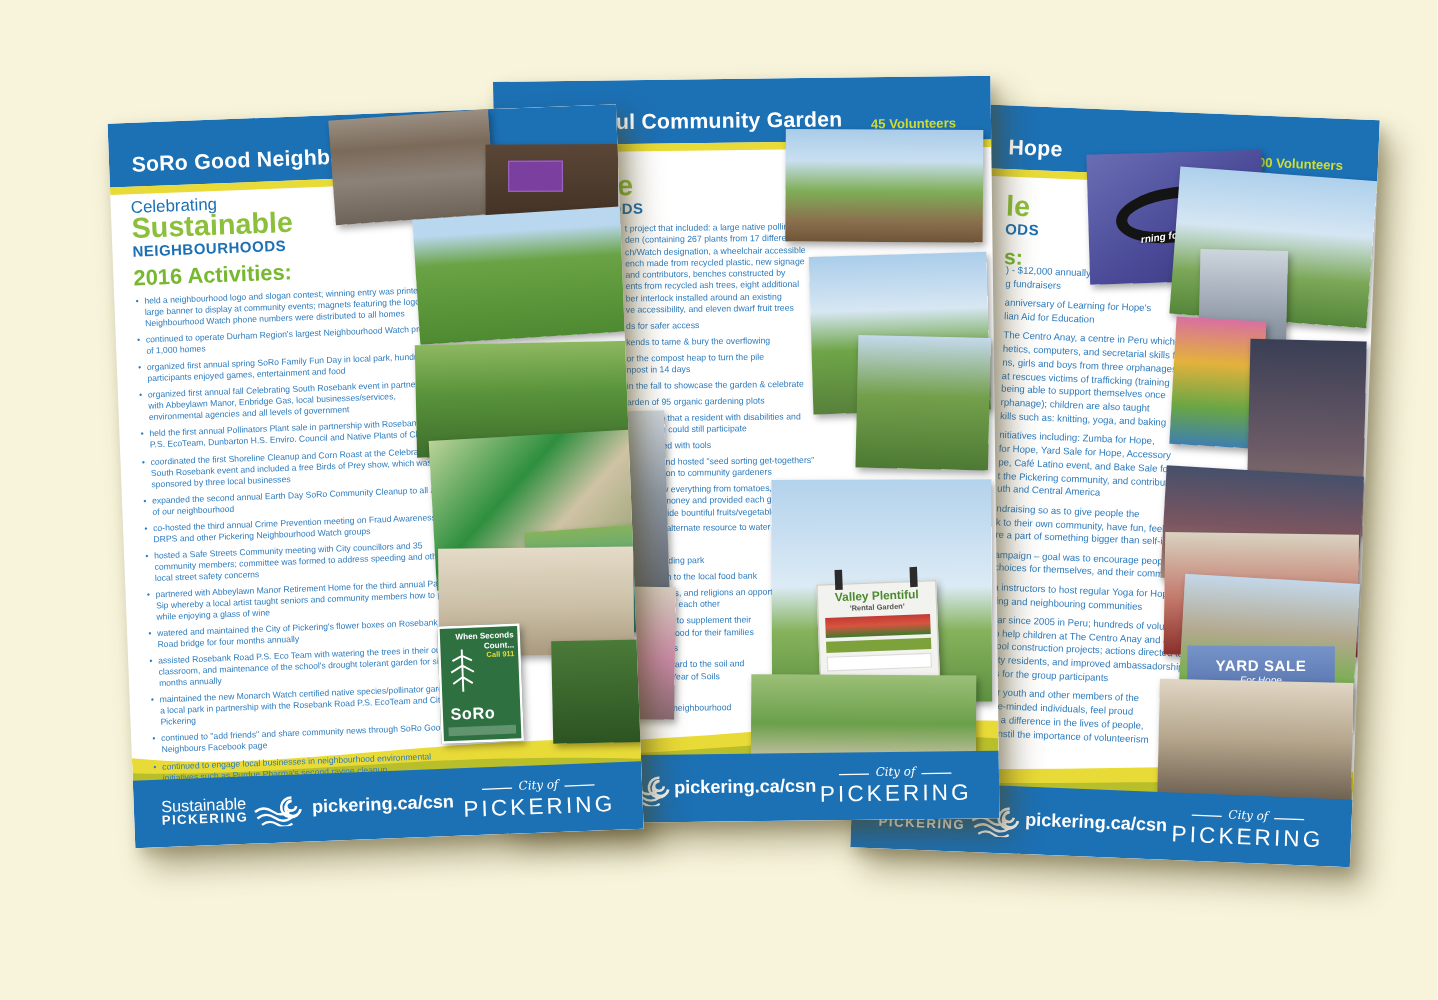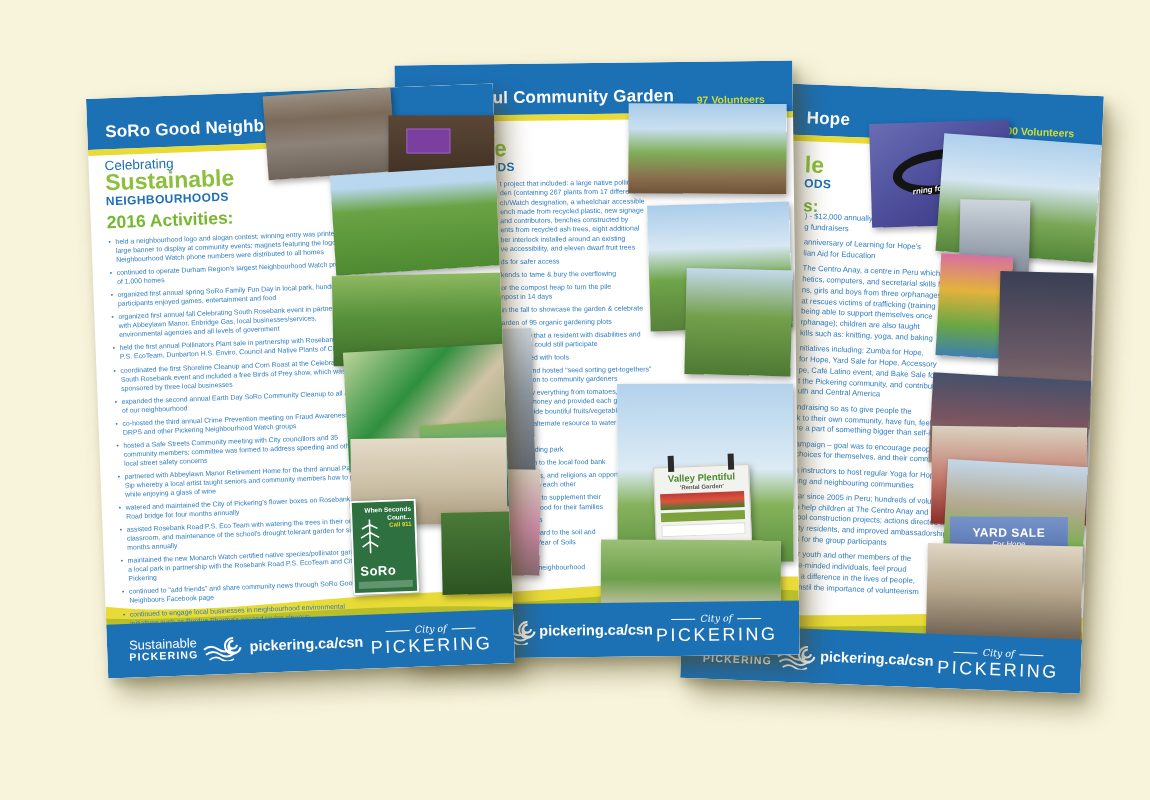--- a/index.html
+++ b/index.html
@@ -197,21 +197,21 @@
         <div class="ss-brand">SoRo</div>
         <div class="ss-foot"></div>
       </div>
       <div class="photo p-darkgreen" style="left:338px;top:428px;width:76px;height:82px;transform:rotate(1deg);"></div>
     </div>
   </section>
 
   <section class="poster poster-mid">
     <header class="ph">
       <span class="ptitle">ful Community Garden</span>
-      <span class="pvol">97 Volunteers</span>
+      <span class="pvol">45 Volunteers</span>
     </header>
     <div class="ystrip"></div>
 
     <div class="pbody">
       <div class="frag-head" style="left:92px;top:16px;">
         <div class="fh-sus">le</div>
         <div class="fh-nei">ODS</div>
       </div>
       <div class="frags frags-mid">
           <div class="frag">t project that included: a large native pollinator

